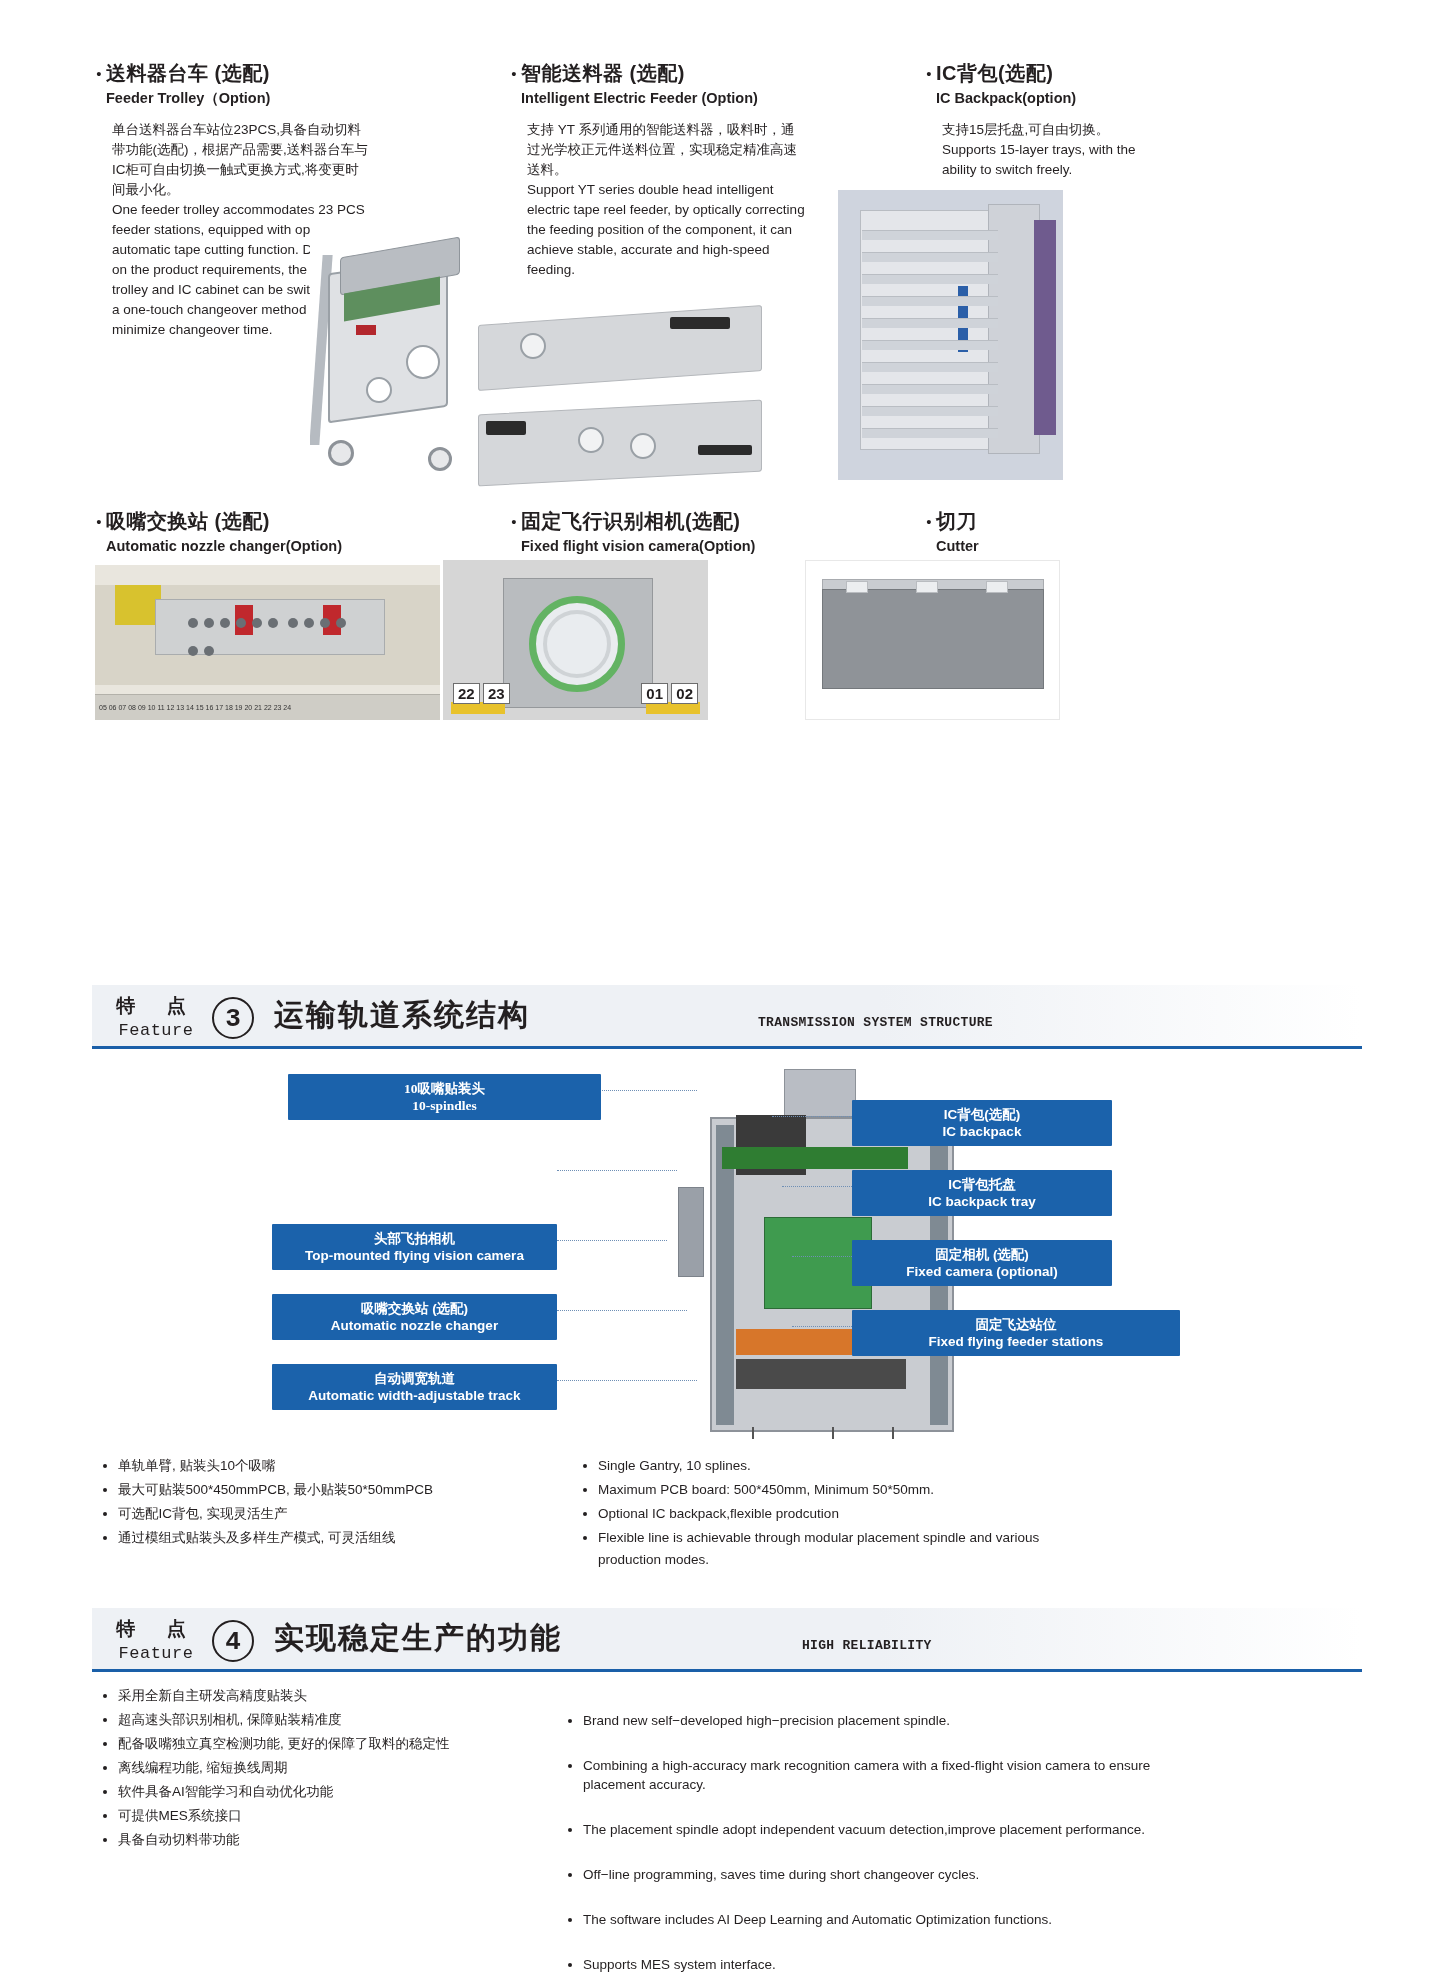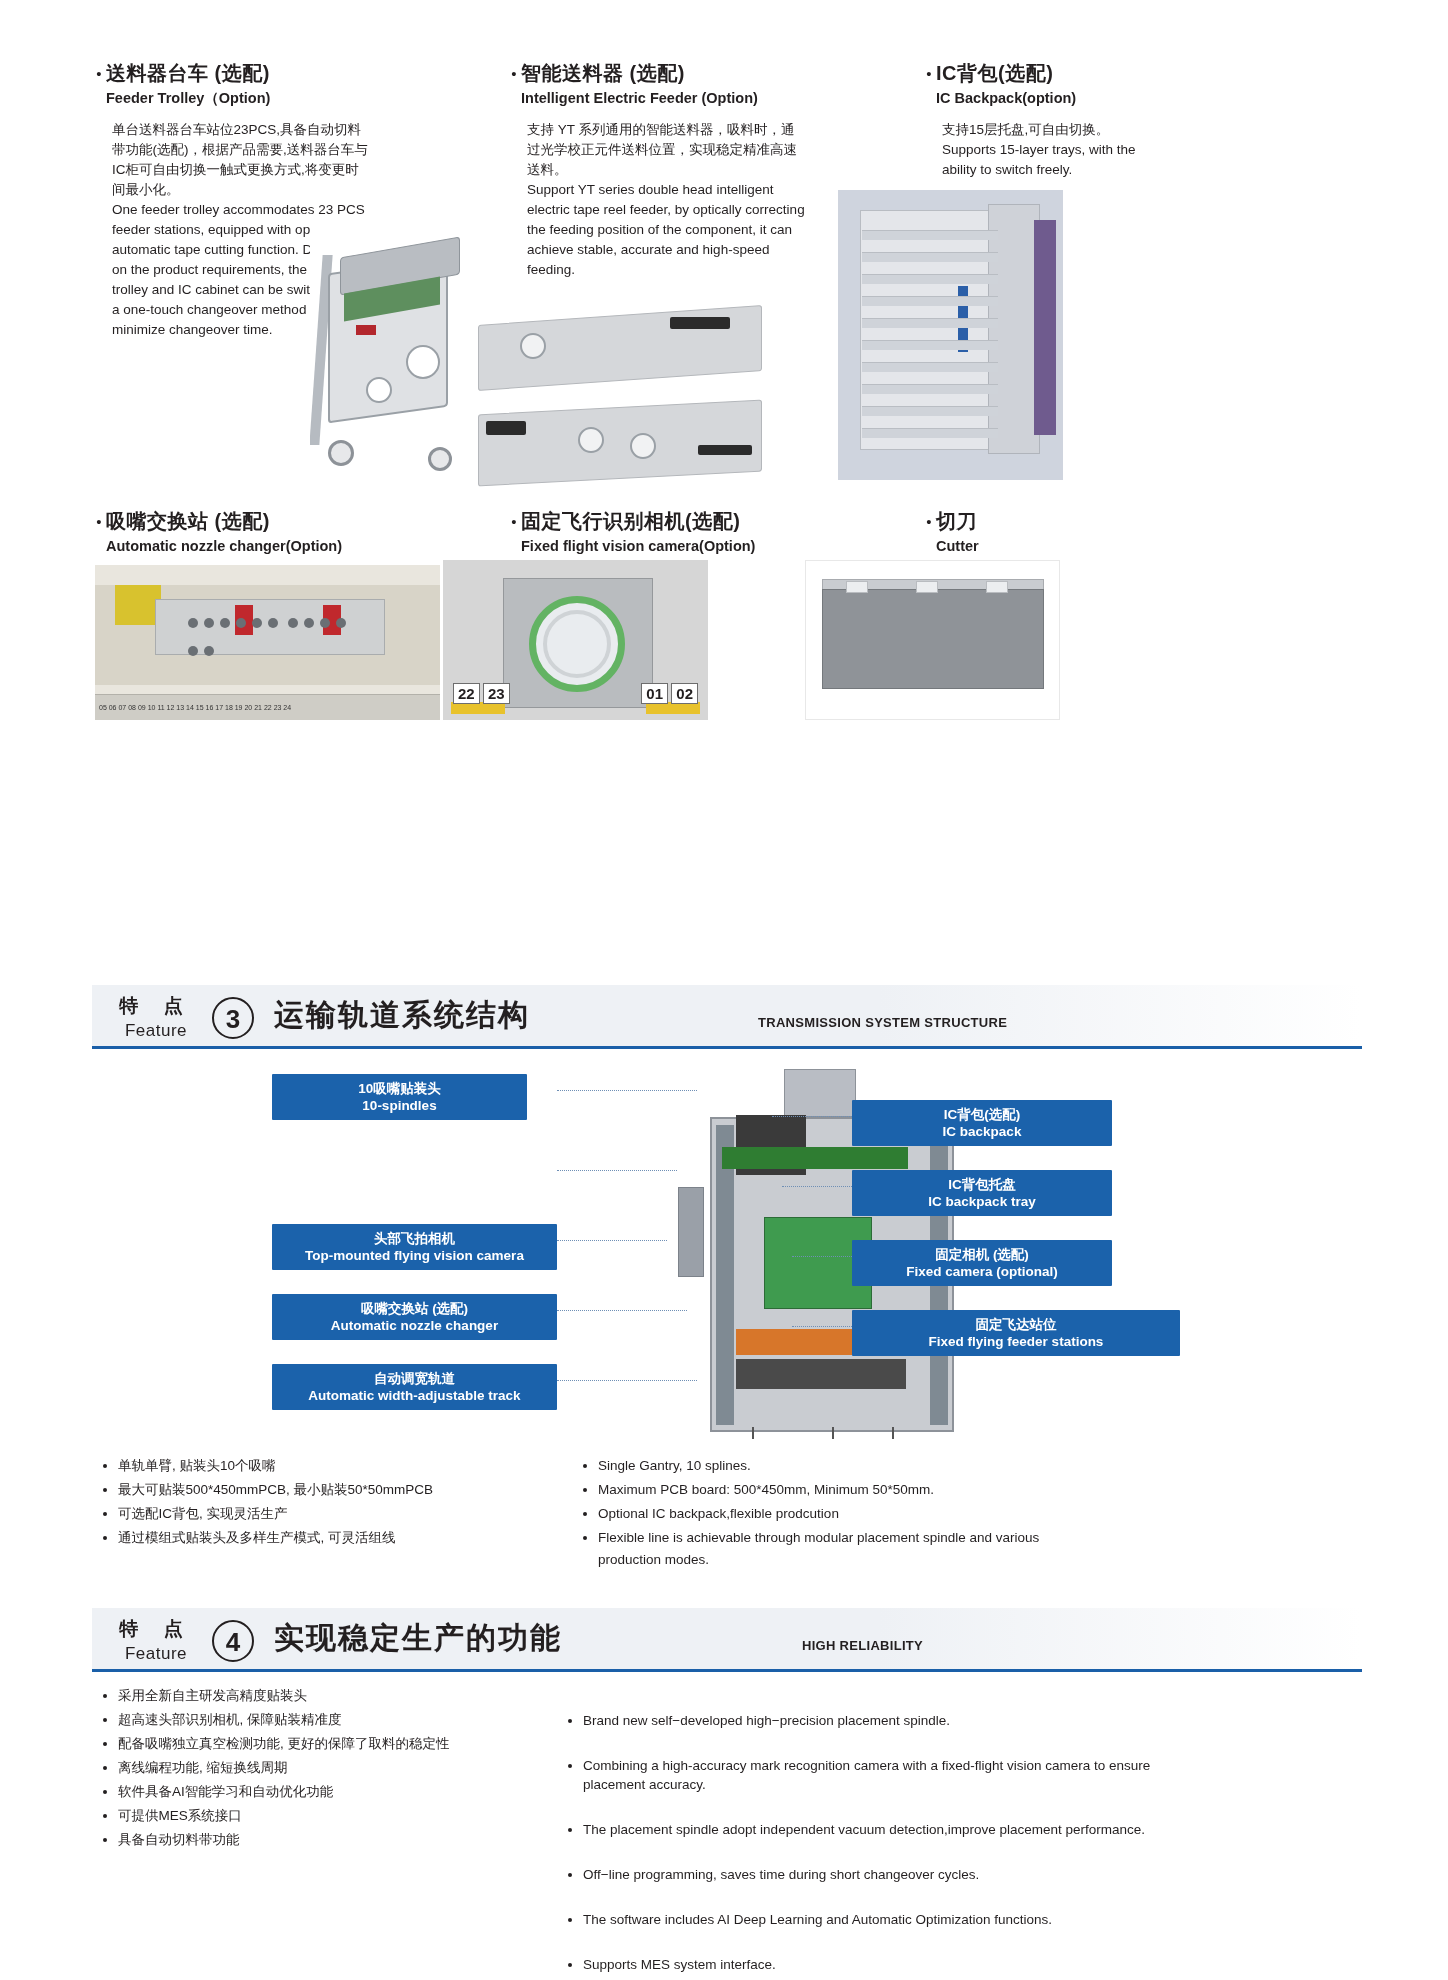--- a/index.html
+++ b/index.html
@@ -73,20 +73,21 @@
   
   .nozzle-img { position:absolute; left:95px; top:565px; width:345px; height:155px; background:#e9e6de; }
   .vision-img { position:absolute; left:443px; top:560px; width:265px; height:160px; background:#d9d9d9; }
   .cutter-img { position:absolute; left:805px; top:560px; width:255px; height:160px; background:#ffffff; border:1px solid #e8e8e8;}
 
   
   .feature {
     position:absolute; left:92px; width:1270px; height:64px;
     background:linear-gradient(to right,#eef1f5 0%, #eef1f5 62%, #ffffff 100%);
     border-bottom:3px solid #1a5fa8;
+    font-family:Liberation Mono, monospace;
   }
   .feature .te {
     position:absolute; left:18px; top:8px; width:92px; text-align:center;
   }
   .feature .te .cn {
     font-size:19px; font-weight:bold; letter-spacing:10px; color:#231f20;
   }
   .feature .te .en {
     font-size:17px; color:#231f20; margin-top:2px; letter-spacing:0.5px;
   }
@@ -116,21 +117,21 @@
   .label-box {
     position:absolute; background:#1b62ab; color:#ffffff;
     font-size:13.5px; font-weight:bold; line-height:17px; text-align:center;
     padding:6px 8px; border-radius:1px;
   }
   .label-box .cn { display:block; }
   .label-box .en { display:block; }
   .lead { position:absolute; border-top:1px dotted #6f8fb5; }
 
   
-  .lb1 { left:180px; top:12px;  width:255px; }
+  .lb1 { left:196px; top:12px;  width:313px;font-family:Liberation Serif, serif; }
   .lb2 { left:180px; top:92px;  width:285px; }
   .lb3 { left:180px; top:162px; width:285px; }
   .lb4 { left:180px; top:232px; width:285px; }
   .lb5 { left:180px; top:302px; width:285px; }
   
   .rb1 { left:760px; top:38px;  width:260px; }
   .rb2 { left:760px; top:108px; width:260px; }
   .rb3 { left:760px; top:178px; width:260px; }
   .rb4 { left:760px; top:248px; width:328px; }
 

